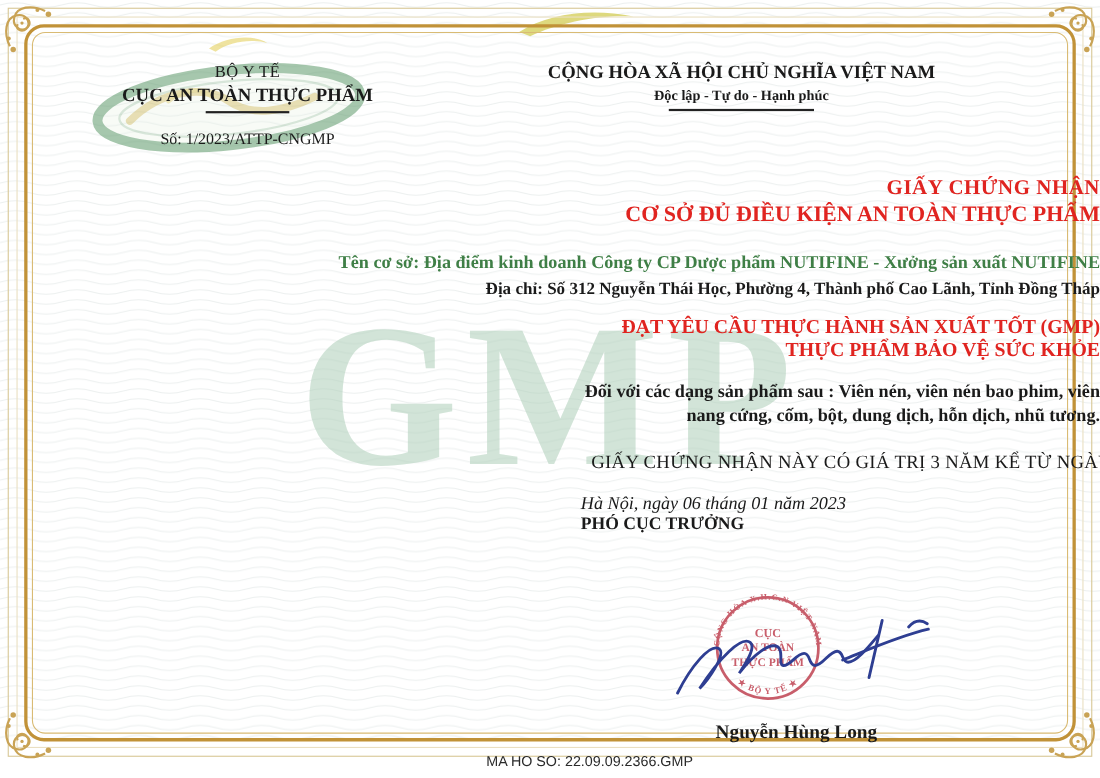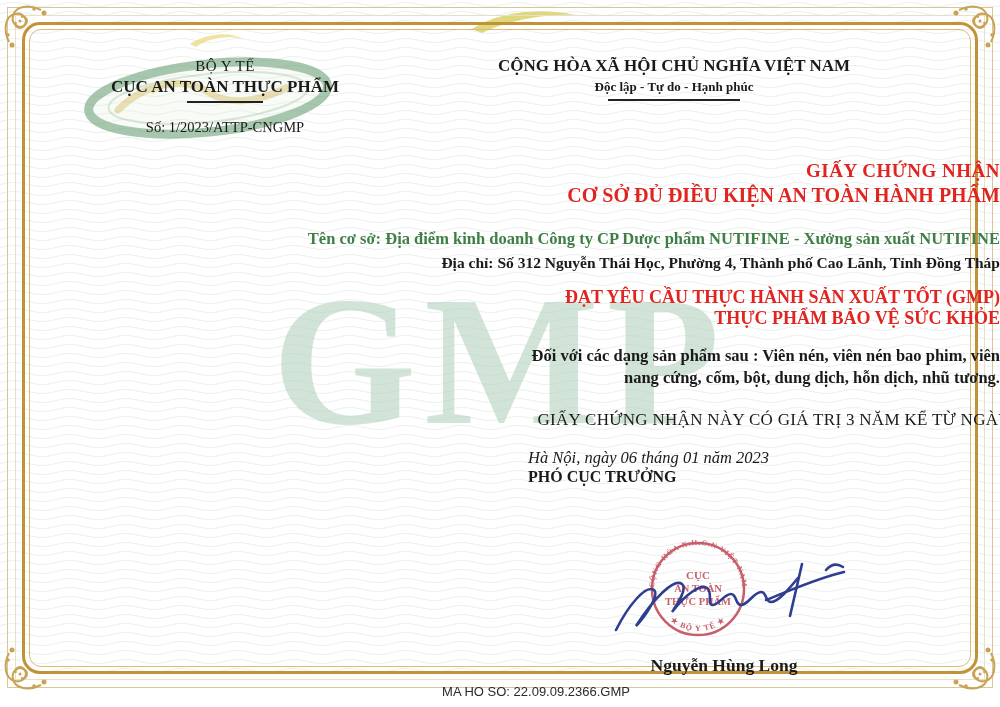--- a/index.html
+++ b/index.html
@@ -149,21 +149,21 @@
   <div class="doc-no">Số: 1/2023/ATTP-CNGMP</div>
 </div>
 
 <div class="abs txt hdr-right">
   <div class="country">CỘNG HÒA XÃ HỘI CHỦ NGHĨA VIỆT NAM</div>
   <div class="motto">Độc lập - Tự do - Hạnh phúc</div>
   <div class="rule-r"></div>
 </div>
 
 <div class="abs txt center-line title1">GIẤY CHỨNG NHẬN</div>
-<div class="abs txt center-line title2">CƠ SỞ ĐỦ ĐIỀU KIỆN AN TOÀN HÀNH PHẨM</div>
+<div class="abs txt center-line title2">CƠ SỞ ĐỦ ĐIỀU KIỆN AN TOÀN THỰC PHẨM</div>
 
 <div class="abs txt center-line facility">Tên cơ sở: Địa điểm kinh doanh Công ty CP Dược phẩm NUTIFINE - Xưởng sản xuất NUTIFINE</div>
 <div class="abs txt center-line address">Địa chỉ: Số 312 Nguyễn Thái Học, Phường 4, Thành phố Cao Lãnh, Tỉnh Đồng Tháp</div>
 <div class="abs txt center-line gmp1">ĐẠT YÊU CẦU THỰC HÀNH SẢN XUẤT TỐT (GMP)</div>
 <div class="abs txt center-line gmp2">THỰC PHẨM BẢO VỆ SỨC KHỎE</div>
 <div class="abs txt center-line forms1">Đối với các dạng sản phẩm sau : Viên nén, viên nén bao phim, viên</div>
 <div class="abs txt center-line forms2">nang cứng, cốm, bột, dung dịch, hỗn dịch, nhũ tương.</div>
 <div class="abs txt center-line validity">GIẤY CHỨNG NHẬN NÀY CÓ GIÁ TRỊ 3 NĂM KỂ TỪ NGÀY KÝ</div>
 
 <div class="abs txt sig-block">

